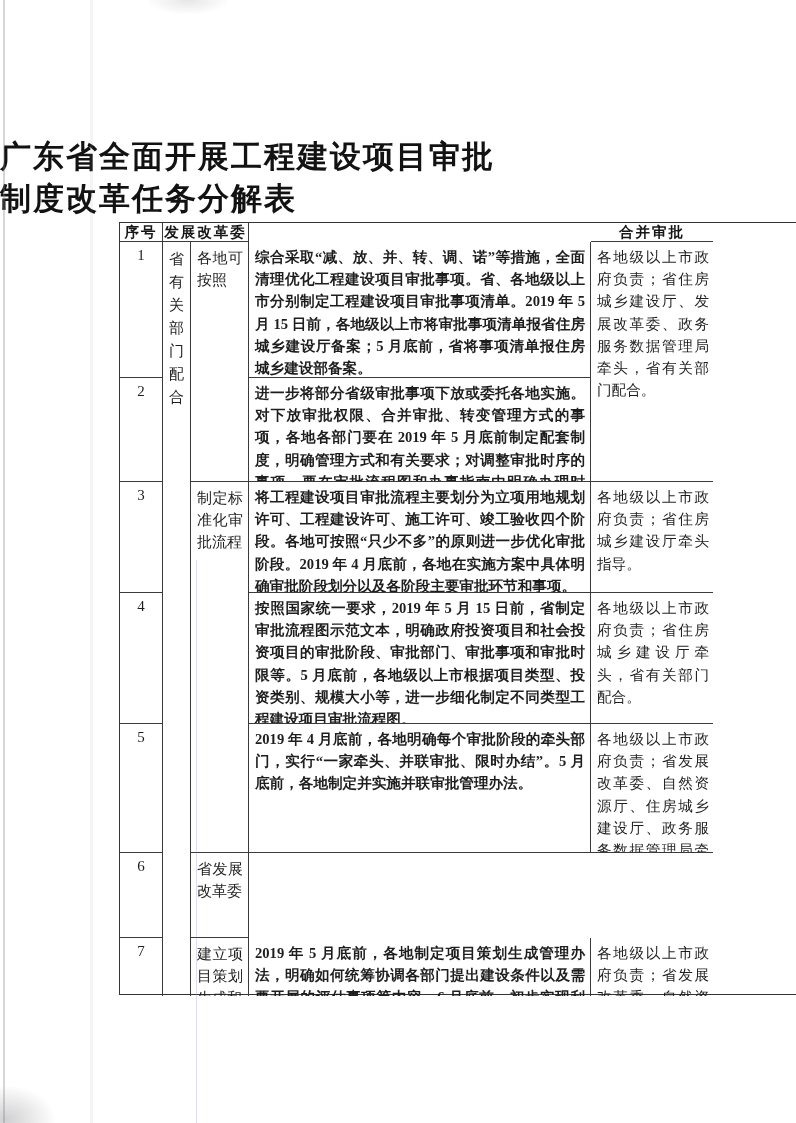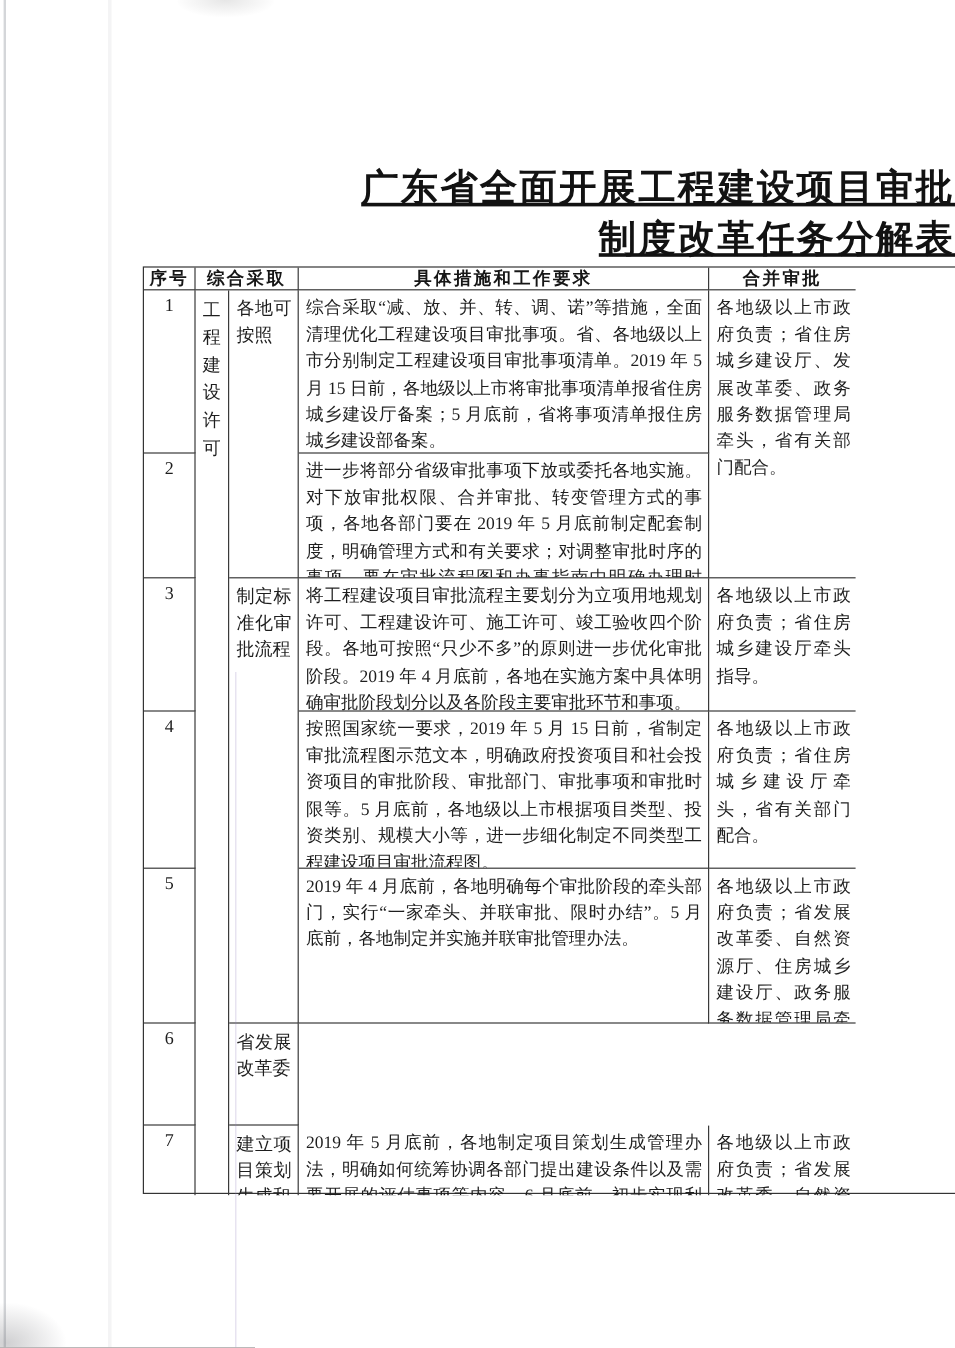--- a/index.html
+++ b/index.html
@@ -1,41 +1,41 @@
 <!DOCTYPE html>
 <html><head>
 <meta charset="utf-8">
 <style>
   html,body{margin:0;padding:0;background:#8a8a8a;}
   #page{position:relative;width:796px;height:1123px;background:#ffffff;overflow:hidden;
         font-family:"Liberation Serif",serif;color:#1e1e1e;}
 
   
-  #doc-title{position:absolute;left:0;right:0;top:136px;text-align:right;
-             font-weight:bold;font-size:31px;line-height:42px;letter-spacing:2px;color:#121212;text-decoration:underline;}
+  #doc-title{position:absolute;left:0;right:0;top:136px;text-align:left;
+             font-weight:bold;font-size:31px;line-height:42px;letter-spacing:2px;color:#121212;}
 
   
   #task-table{position:absolute;left:119px;top:222px;width:715px;height:773px;
               display:grid;box-sizing:border-box;
               grid-template-columns:43px 28px 58px 342px 122px;
               grid-template-rows:19px 136px 104px 111px 131px 129px 85px 58px;
               border:1px solid #343434;background:#fff;}
   .cell{box-sizing:border-box;overflow:hidden;
         border-right:1px solid #3a3a3a;border-bottom:1px solid #3a3a3a;}
   .no-r{border-right:none;}
   .no-b{border-bottom:none;}
   .th{display:flex;align-items:center;justify-content:center;
       font-family:"Liberation Sans",sans-serif;font-weight:bold;font-size:14.5px;
       letter-spacing:2px;color:#161616;}
   .num{text-align:center;padding-top:5px;font-size:15px;}
   .vert-box{width:17px;margin:6px auto 0;word-break:break-all;text-align:center;
             font-size:15px;line-height:23px;}
   .subtask{padding:5px 5px 0 6px;font-size:15px;line-height:22px;text-align:justify;}
   .measures{padding:4px 5px 0 6px;font-size:14.6px;line-height:22.2px;
-            text-align:justify;text-align-last:left;}
+            text-align:justify;text-align-last:left;font-weight:bold;}
   .resp{padding:4px 4px 0 6px;font-size:14.6px;line-height:22.2px;
         text-align:justify;text-align-last:left;}
 
   
   .art{position:absolute;pointer-events:none;}
   #art-edge-line{left:3px;top:0;width:2px;height:1123px;background:rgba(120,126,138,0.32);}
   #art-streak{left:90px;top:0;width:3px;height:1123px;background:rgba(150,150,155,0.10);}
   #art-lavender{left:196px;top:560px;width:1px;height:563px;background:rgba(152,132,192,0.28);}
   #art-smudge-bl{left:0;top:1085px;width:56px;height:38px;
       background:radial-gradient(ellipse at 10% 90%,rgba(120,120,125,0.35),rgba(120,120,125,0) 70%);}
@@ -48,34 +48,33 @@
 <div id="page">
 
   <div id="doc-title">
     <div>广东省全面开展工程建设项目审批</div>
     <div>制度改革任务分解表</div>
   </div>
 
   <div id="task-table">
 
     <div class="cell th" style="grid-area:1/1/2/2">序号</div>
-    <div class="cell th" style="grid-area:1/2/2/4">综合采取</div>
-    <div class="cell th" style="grid-area:1/4/2/5">具体措施和工作要求</div>
+    <div class="cell th" style="grid-area:1/2/2/4">发展改革委</div>
     <div class="cell th no-r" style="grid-area:1/5/2/6">合并审批</div>
 
     <div class="cell num" style="grid-area:2/1/3/2">1</div>
     <div class="cell num" style="grid-area:3/1/4/2">2</div>
     <div class="cell num" style="grid-area:4/1/5/2">3</div>
     <div class="cell num" style="grid-area:5/1/6/2">4</div>
     <div class="cell num" style="grid-area:6/1/7/2">5</div>
     <div class="cell num" style="grid-area:7/1/8/2">6</div>
     <div class="cell num no-b" style="grid-area:8/1/9/2">7</div>
 
     <div class="cell no-b" style="grid-area:2/2/9/3">
-      <div class="vert-box">工程建设许可</div>
+      <div class="vert-box">省有关部门配合</div>
     </div>
 
     <div class="cell subtask" style="grid-area:2/3/4/4">各地可按照</div>
     <div class="cell subtask" style="grid-area:4/3/7/4">制定标准化审批流程</div>
     <div class="cell subtask" style="grid-area:7/3/8/4">省发展改革委</div>
     <div class="cell subtask no-b" style="grid-area:8/3/9/4">建立项目策划生成和</div>
 
     <div class="cell measures" style="grid-area:2/4/3/5">综合采取“减、放、并、转、调、诺”等措施，全面清理优化工程建设项目审批事项。省、各地级以上市分别制定工程建设项目审批事项清单。2019 年 5 月 15 日前，各地级以上市将审批事项清单报省住房城乡建设厅备案；5 月底前，省将事项清单报住房城乡建设部备案。</div>
     <div class="cell measures" style="grid-area:3/4/4/5">进一步将部分省级审批事项下放或委托各地实施。对下放审批权限、合并审批、转变管理方式的事项，各地各部门要在 2019 年 5 月底前制定配套制度，明确管理方式和有关要求；对调整审批时序的事项，要在审批流程图和办事指南中明确办理时序。</div>
     <div class="cell measures" style="grid-area:4/4/5/5">将工程建设项目审批流程主要划分为立项用地规划许可、工程建设许可、施工许可、竣工验收四个阶段。各地可按照“只少不多”的原则进一步优化审批阶段。2019 年 4 月底前，各地在实施方案中具体明确审批阶段划分以及各阶段主要审批环节和事项。</div>

